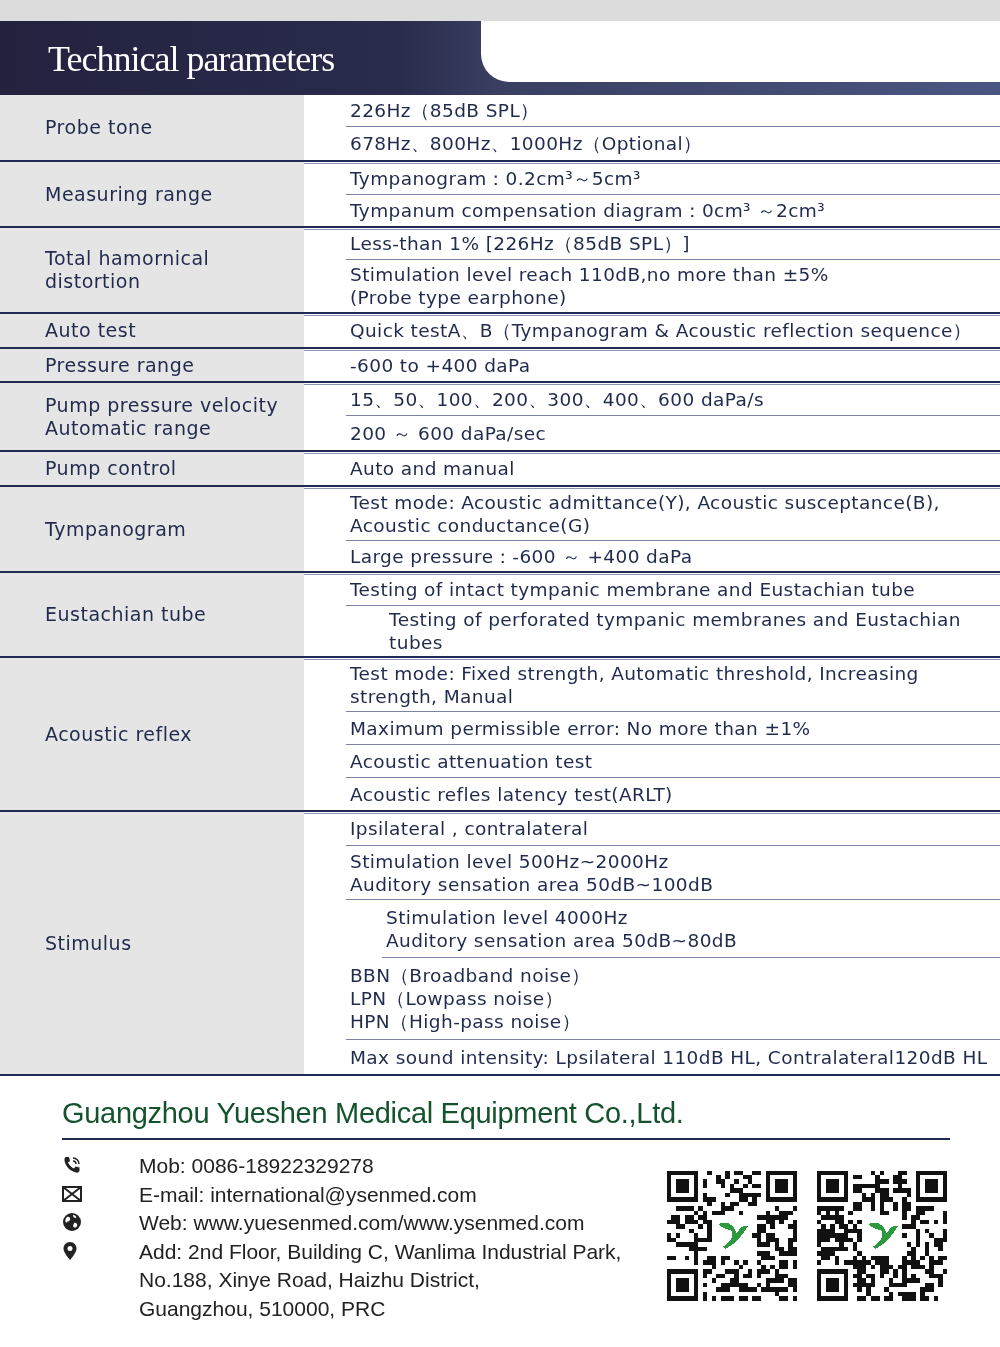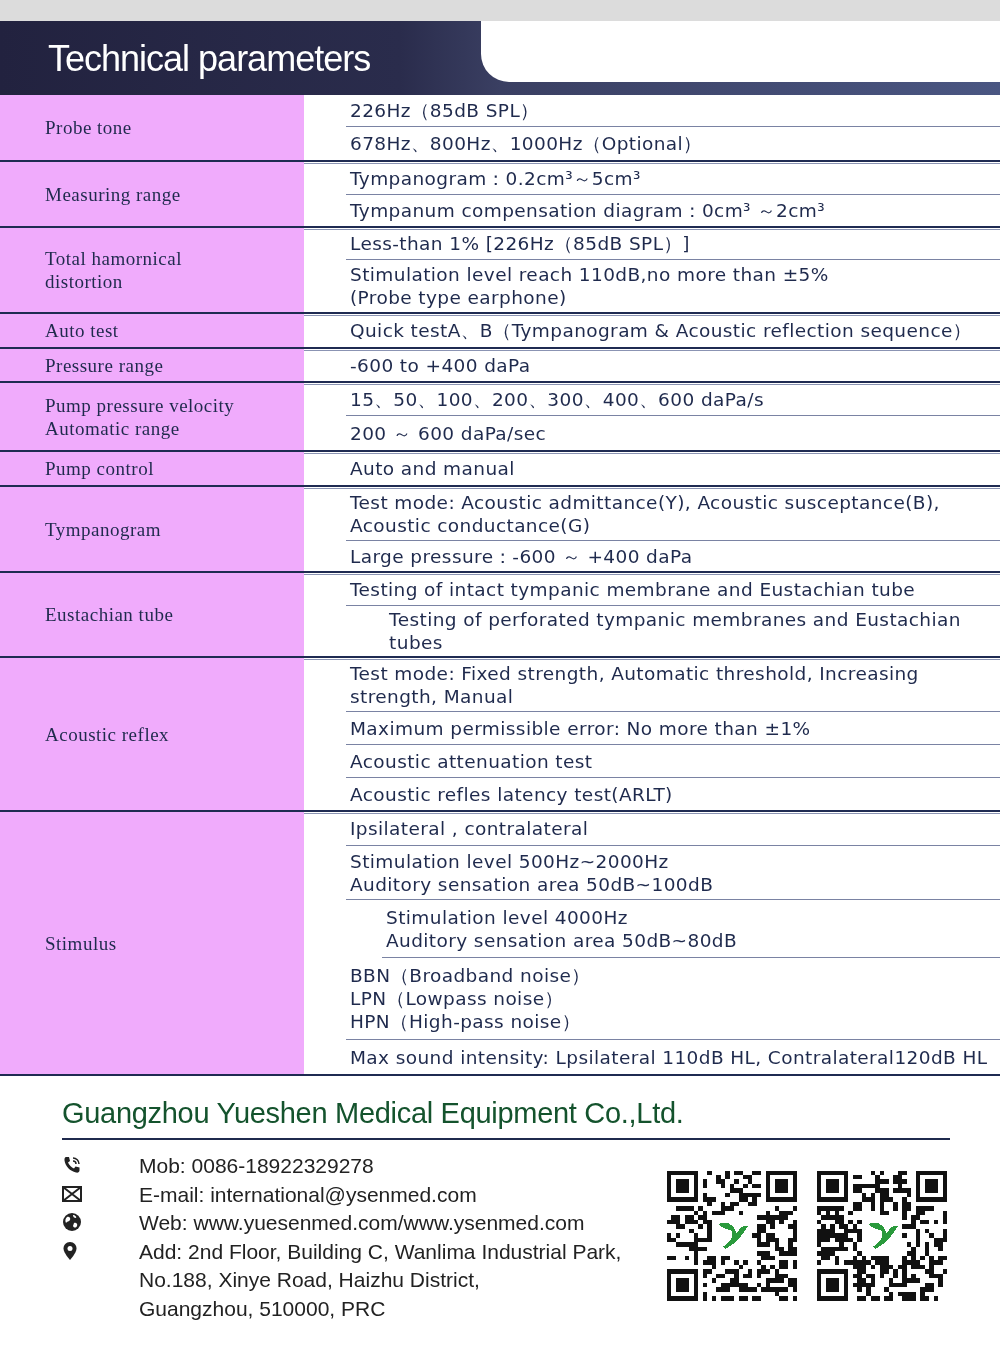--- a/index.html
+++ b/index.html
@@ -2,27 +2,27 @@
 <html><head>
   <meta charset="utf-8">
   <style>
     * { box-sizing: border-box; margin: 0; padding: 0; }
     html, body { width: 1000px; height: 1347px; background: #ffffff; overflow: hidden; }
     body { font-family: "DejaVu Sans", sans-serif; color: #1f2a4d; position: relative; }
 
     .top-strip { position: absolute; left: 0; top: 0; width: 1000px; height: 21px; background: #dcdcdc; }
     .header { position: absolute; left: 0; top: 21px; width: 1000px; height: 74px; background: linear-gradient(90deg, #22223f 0%, #2a2c4c 40%, #3a3f62 50%, #4a5682 100%); }
     .header-tab-cut { position: absolute; left: 481px; top: 21px; width: 519px; height: 61px; background: #ffffff; border-bottom-left-radius: 28px; }
-    .header-title { position: absolute; left: 48px; top: 33px; font-family: Liberation Sans, sans-serif; font-size: 36px; color: #ffffff; letter-spacing: -1px; line-height: 52px; }
+    .header-title { position: absolute; left: 48px; top: 33px; font-family: Liberation Serif, serif; font-size: 36px; color: #ffffff; letter-spacing: -1px; line-height: 52px; }
 
     .table { position: absolute; left: 0; top: 95px; width: 1000px; }
     .row { position: relative; display: flex; border-bottom: 2px solid #1f2b52; }
     .row::after { content: ""; position: absolute; left: 0; right: 0; bottom: -4px; height: 1px; background: #8b94b3; }
     .row:last-child::after { display: none; }
-    .label-cell { width: 304px; background: #f0abfc; display: flex; align-items: center; padding-left: 45px; font-size: 19px; letter-spacing: 0.5px; color: #1f2a4d; line-height: 23px; font-family: Liberation Serif, serif; }
+    .label-cell { width: 304px; background: #e5e5e5; display: flex; align-items: center; padding-left: 45px; font-size: 19px; letter-spacing: 0.5px; color: #1f2a4d; line-height: 23px; }
     .value-cell { flex: 1; padding-left: 42px; display: flex; flex-direction: column; }
     .value-line { border-bottom: 1.5px solid #7a83a3; padding: 2px 0 2px 4px; font-size: 18.5px; letter-spacing: 0.4px; color: #1f2a4d; line-height: 23px; display: flex; align-items: center; }
     .value-line:last-child { border-bottom: none; }
     .value-line span { white-space: pre-line; }
 
     .company { position: absolute; left: 62px; top: 1097px; font-family: "Liberation Sans", sans-serif; font-size: 29px; color: #14532d; letter-spacing: -0.3px; }
     .company-rule { position: absolute; left: 62px; top: 1138px; width: 888px; height: 2px; background: #1f2a4d; }
     .contact { position: absolute; left: 62px; top: 1152px; font-family: "Liberation Sans", sans-serif; font-size: 21px; color: #222; }
     .contact-item { display: flex; align-items: flex-start; height: 28.5px; }
     .contact-icon { width: 30px; display: inline-flex; justify-content: flex-start; align-items: center; height: 26px; }

